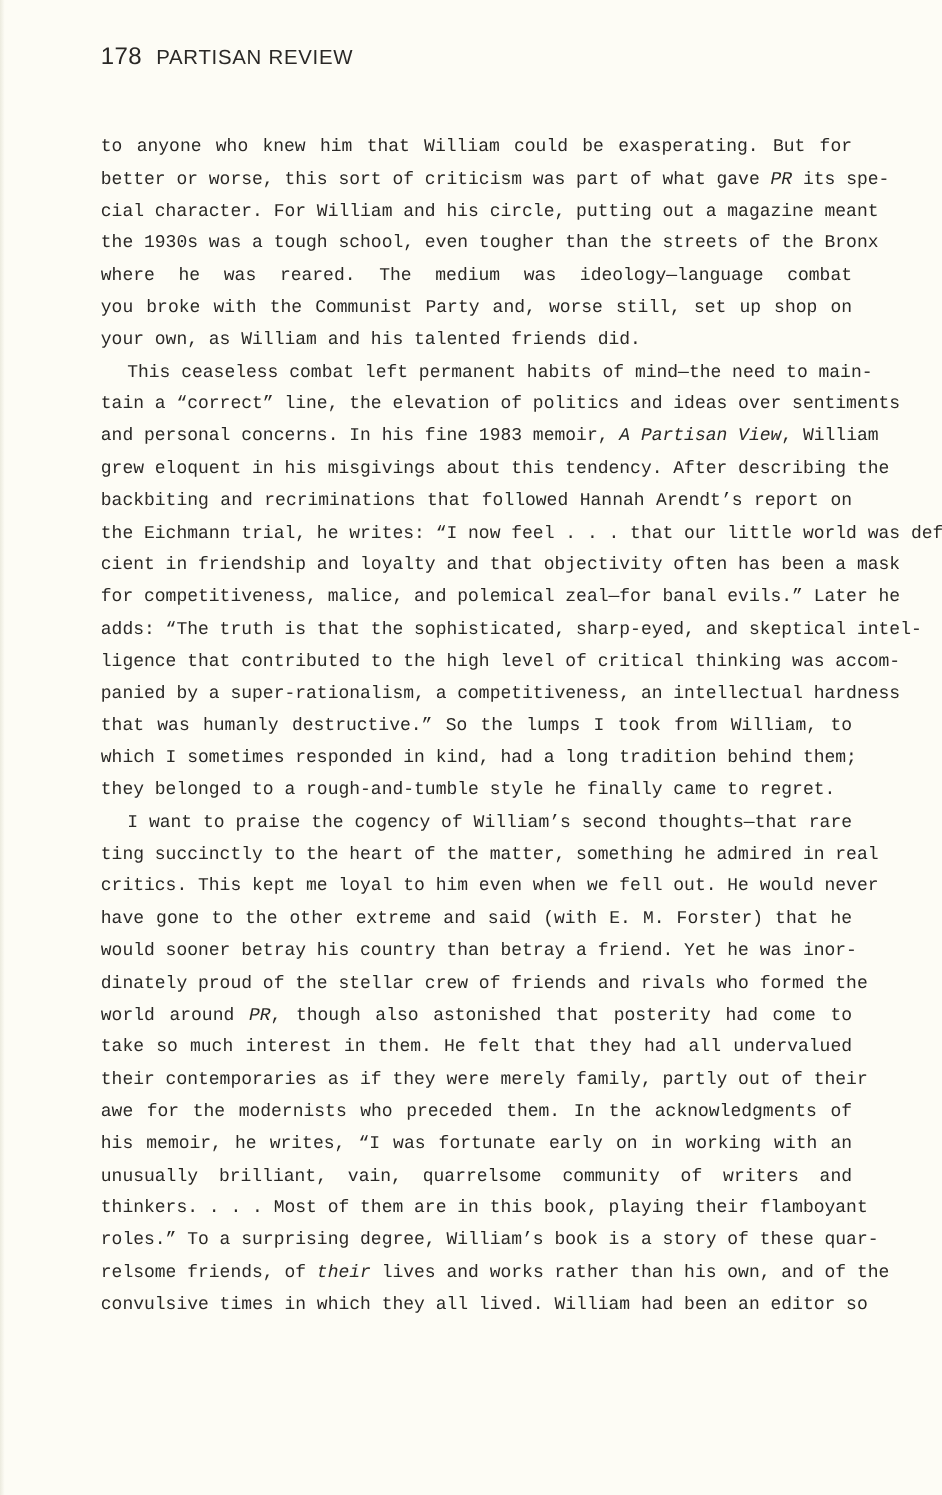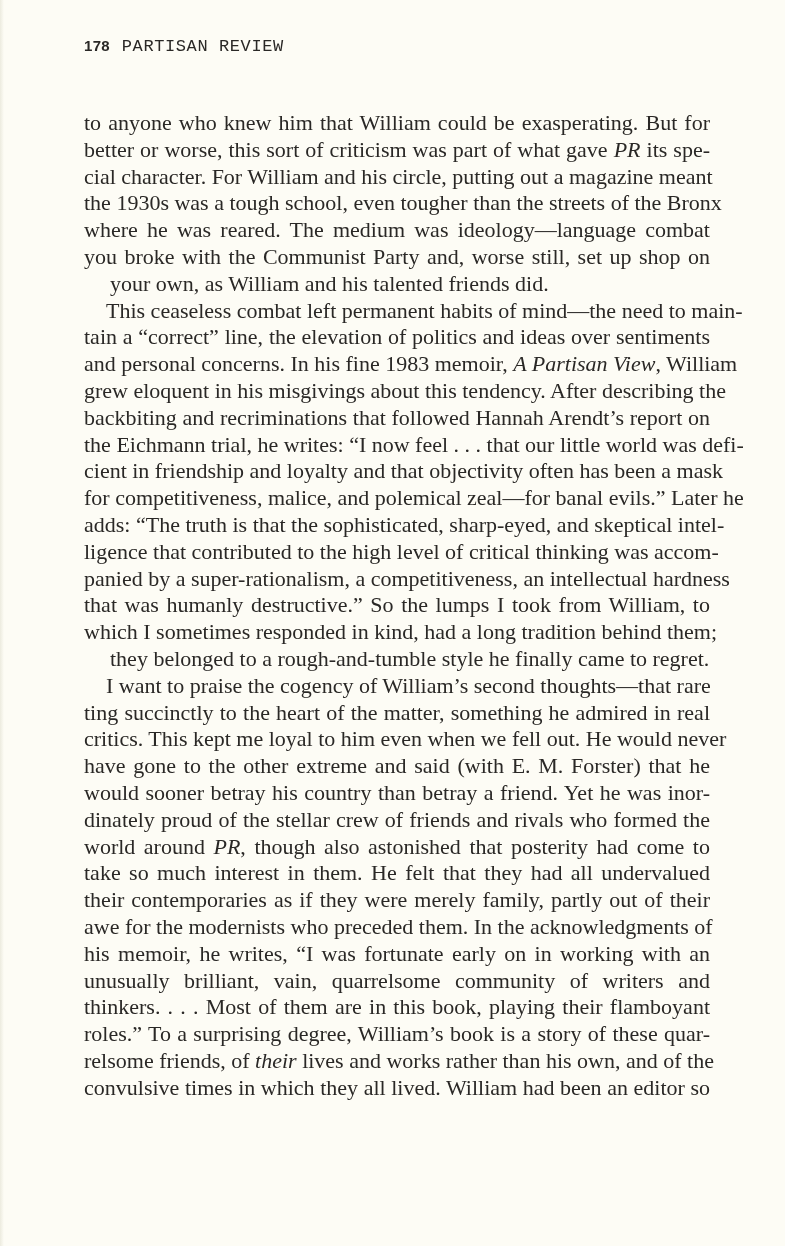--- a/index.html
+++ b/index.html
@@ -24,46 +24,46 @@
     .running-head {
       position: absolute;
       left: 84px;
       top: 36px;
       font-size: 17px;
       letter-spacing: 0.6px;
       white-space: nowrap;
     }
     .running-head .folio {
       font-family: "Liberation Sans", "DejaVu Sans", sans-serif;
-      font-weight: bold;
-      font-size: 15px;
+      font-weight: normal;
+      font-size: 20px;
       margin-right: 7px;
       letter-spacing: 0.3px;
     }
     .running-head .journal {
-      font-family: Liberation Mono, monospace;
+      font-family: Liberation Sans, sans-serif;
     }
     .text-block {
       position: absolute;
       left: 84px;
       top: 110px;
       width: 626px;
-      font-size: 22px;
+      font-size: 15px;
       line-height: 26.8px;
+      font-family: Liberation Mono, monospace;
     }
     .line {
       display: block;
       text-align: justify;
       text-align-last: justify;
       white-space: nowrap;
       height: 26.8px;
     }
     .line.last {
       text-align-last: left;
-      margin-left: 26px;
     }
     .line.indent {
       text-indent: 22px;
     }
     em { font-style: italic; }
   </style>
 </head>
 <body>
 
 <div class="page-edge"></div>

